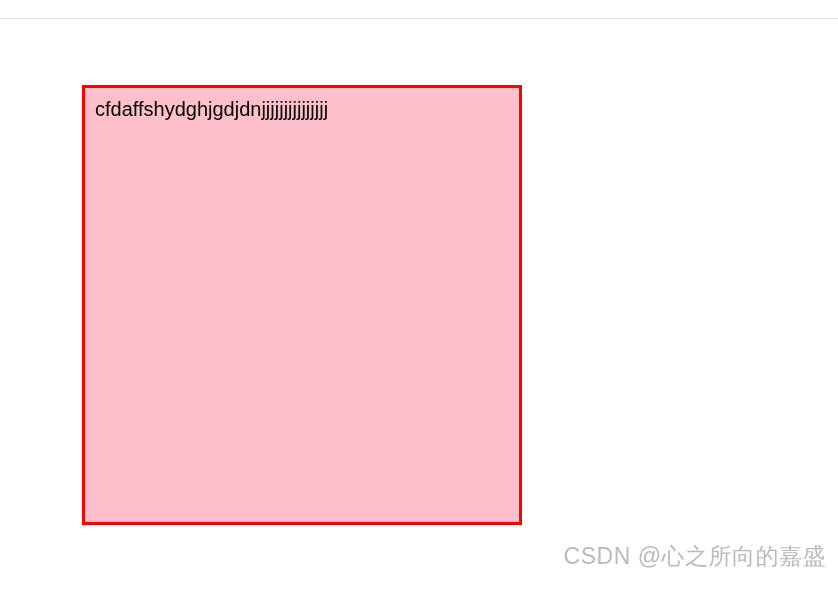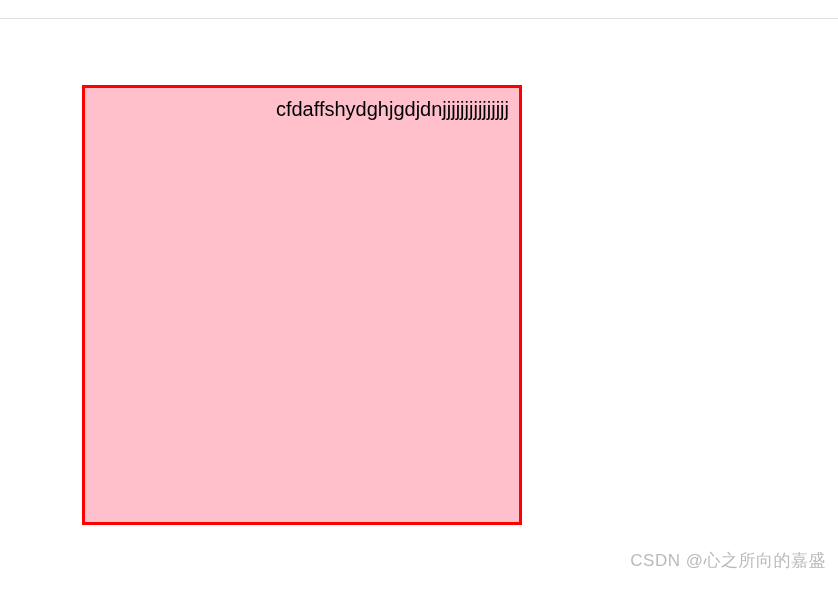--- a/index.html
+++ b/index.html
@@ -1,19 +1,18 @@
 <!DOCTYPE html>
 <html><head>
   <meta charset="utf-8">
   <style>
     * {
       margin: 0;
       padding: 0;
       box-sizing: border-box;
-      text-align: right;
     }
     body {
       width: 838px;
       height: 592px;
       background: #ffffff;
       font-family: Arial, sans-serif;
       position: relative;
       overflow: hidden;
     }
     .top-border {
@@ -37,21 +36,21 @@
     .box-text {
       font-size: 20px;
       color: #000000;
       line-height: 1.3;
       word-break: break-all;
     }
     .watermark {
       position: absolute;
       bottom: 20px;
       right: 12px;
-      font-size: 17px;
+      font-size: 23px;
       color: rgba(140, 140, 140, 0.6);
       font-family: Arial, "Microsoft YaHei", sans-serif;
       letter-spacing: 0.5px;
     }
   </style>
 </head>
 <body>
 
 <div class="top-border"></div>
 

